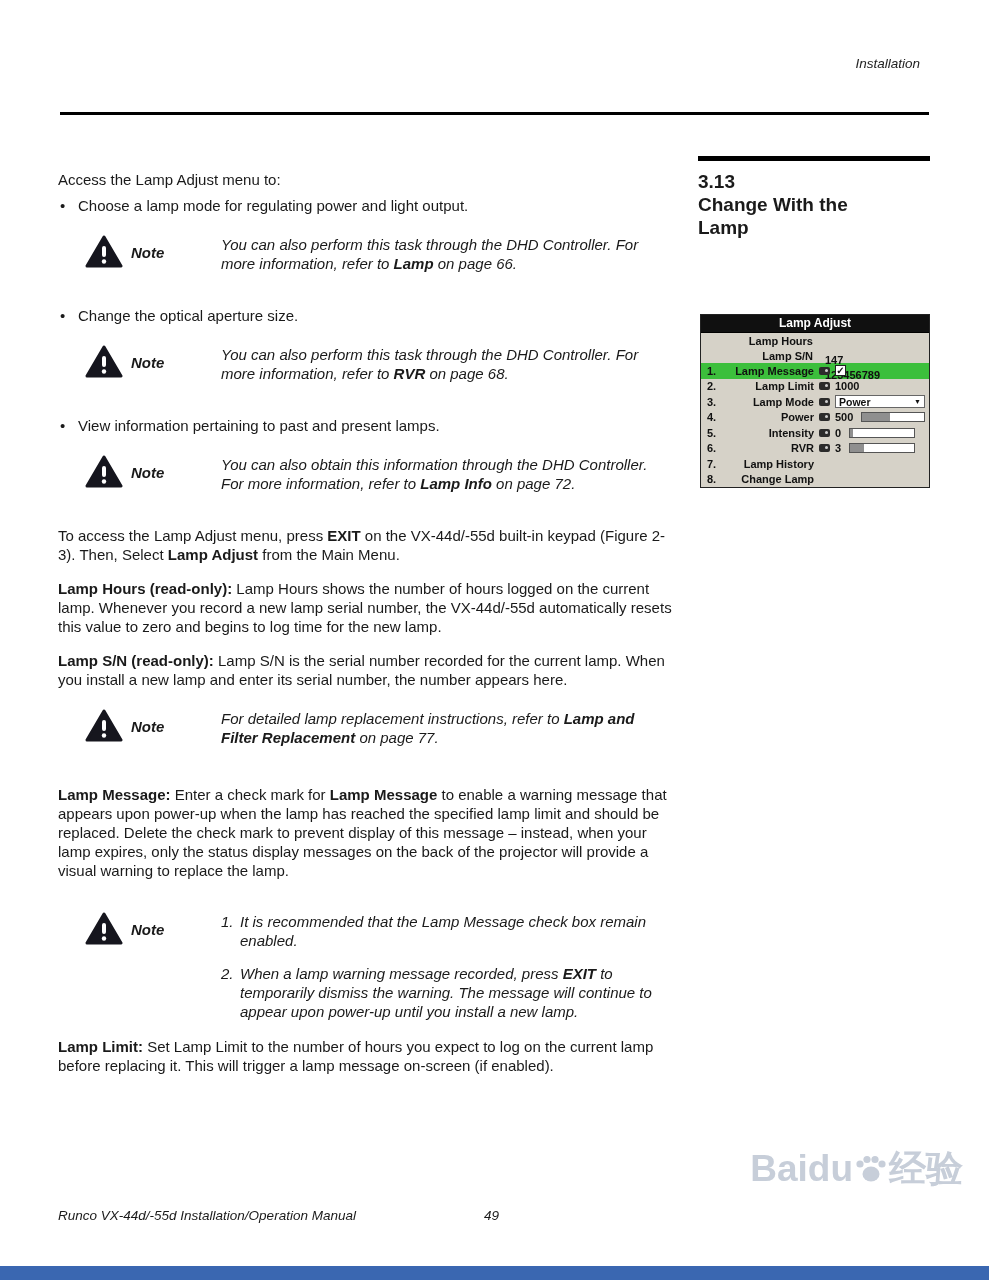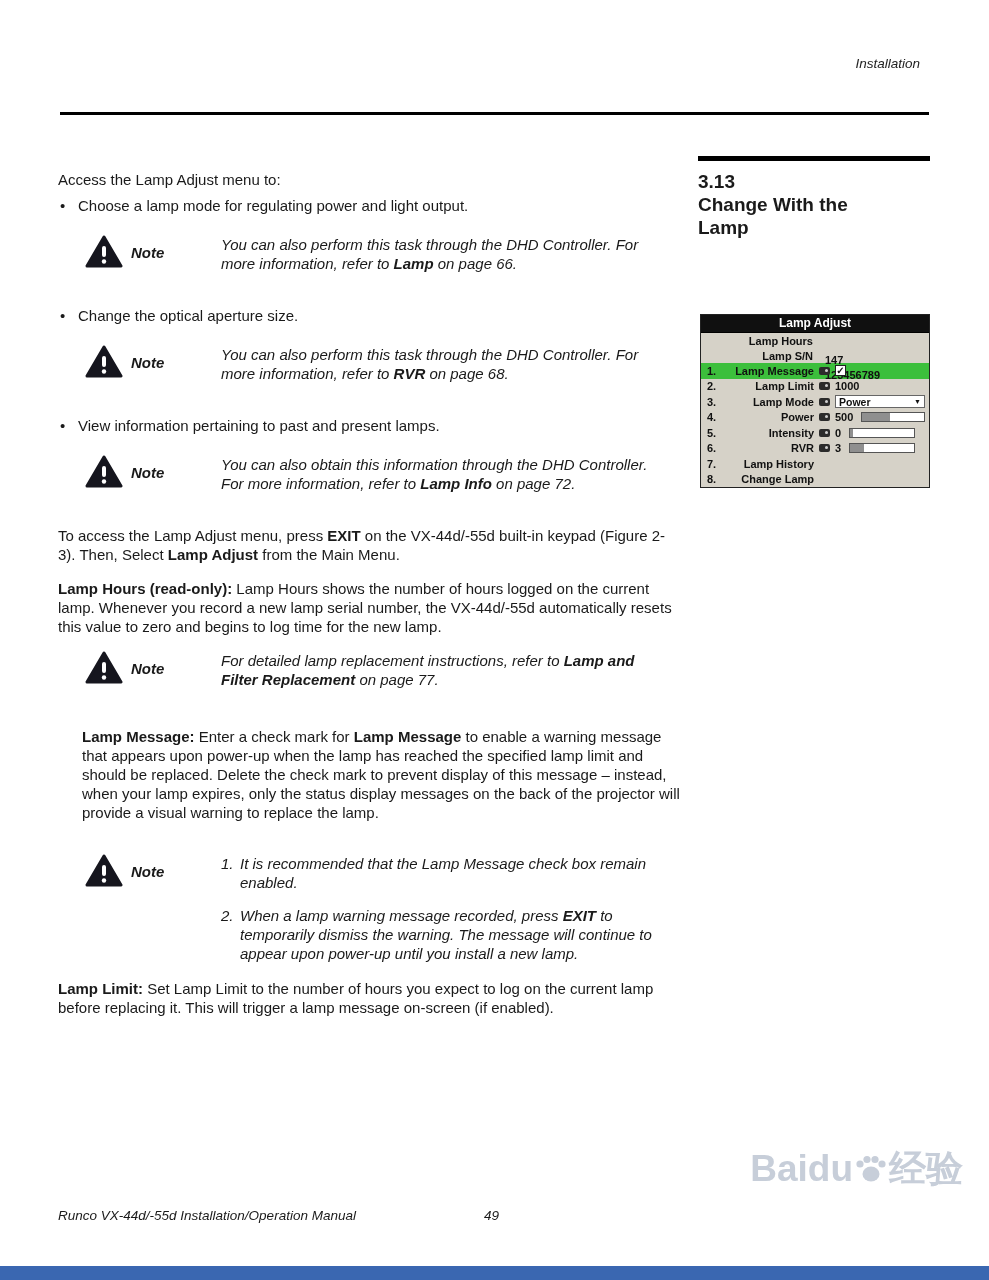--- a/index.html
+++ b/index.html
@@ -11,21 +11,21 @@
   }
   
   .running-head{position:absolute; top:56px; right:69px; font-style:italic; font-size:13.5px; color:#222;}
   .head-rule{position:absolute; top:112px; left:60px; width:869px; height:2.5px; background:#000;}
 
   
   .main-col{position:absolute; left:58px; top:170px; width:622px;}
   .body-text{font-size:15px; line-height:19px;}
   .para{margin:0;}
   .mb7{margin-bottom:7px;} .mb15{margin-bottom:15px;} .mb16{margin-bottom:16px;}
-  .mb20{margin-bottom:20px;} .mb32{margin-bottom:32px;margin-left:24px;} .mb33{margin-bottom:33px;} .mb38{margin-bottom:38px;}
+  .mb20{margin-bottom:20px;} .mb32{margin-bottom:32px;} .mb33{margin-bottom:33px;} .mb38{margin-bottom:38px;}
 
   .bullet{display:flex;}
   .bullet-dot{width:18px; flex:none; padding-left:2px;}
   .bullet-text{flex:1;}
 
   .note{display:flex; align-items:flex-start;}
   .note-icon-wrap{margin-left:27px; width:38px; flex:none;}
   .note-label{width:90px; flex:none; padding-left:8px; padding-top:9px; font-weight:bold; font-style:italic; font-size:15px;}
   .note-body{width:448px; flex:none; font-style:italic;}
   .note-li{display:flex; margin-bottom:14px;}
@@ -135,20 +135,21 @@
         </svg>
       </span>
       <span class="note-label">Note</span>
       <span class="note-body body-text"><span>You can also obtain this information through the DHD Controller. For more information, refer to </span><span style="font-weight: bold;">Lamp Info</span><span> on page 72.</span></span>
     </div>
 
     <p class="para body-text mb15"><span>To access the Lamp Adjust menu, press </span><span style="font-weight: bold;">EXIT</span><span> on the VX-44d/-55d built-in keypad (Figure 2-3). Then, Select </span><span style="font-weight: bold;">Lamp Adjust</span><span> from the Main Menu.</span></p>
 
     <p class="para body-text mb15"><span style="font-weight: bold;">Lamp Hours (read-only): </span><span>Lamp Hours shows the number of hours logged on the current lamp. Whenever you record a new lamp serial number, the VX-44d/-55d automatically resets this value to zero and begins to log time for the new lamp.</span></p>
 
+    <p class="para body-text mb20"><span style="font-weight: bold;">Lamp S/N (read-only): </span><span>Lamp S/N is the serial number recorded for the current lamp. When you install a new lamp and enter its serial number, the number appears here.</span></p>
 
     <div class="note mb38">
       <span class="note-icon-wrap">
         <svg width="38" height="34" viewBox="0 0 38 34" aria-hidden="true">
           <path d="M19 2 L36 31 H2 Z" fill="#16161e" stroke="#16161e" stroke-width="3" stroke-linejoin="round"></path>
           <rect x="17" y="11" width="4" height="11" rx="2" fill="#fff"></rect>
           <circle cx="19" cy="26.5" r="2.2" fill="#fff"></circle>
         </svg>
       </span>
       <span class="note-label">Note</span>

